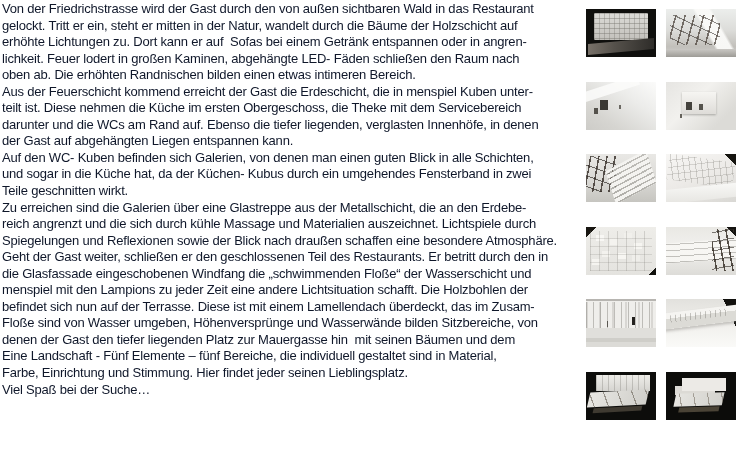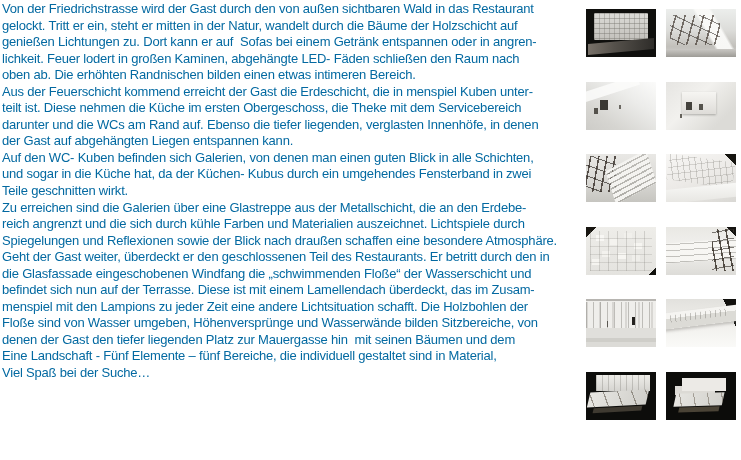--- a/index.html
+++ b/index.html
@@ -7,21 +7,21 @@
     width:741px;height:460px;position:relative;overflow:hidden;
     background:#ffffff;
     font-family:"Liberation Sans", sans-serif;
   }
   
   .text-block{
     position:absolute;left:2px;top:1px;width:590px;
   }
   .text-line{
     font-size:13px;line-height:16.55px;letter-spacing:-0.2px;
-    color:#0369a1;white-space:pre;
+    color:#0f172a;white-space:pre;
   }
   
   .thumb-grid{
     position:absolute;left:586px;top:9px;width:150px;
     display:grid;grid-template-columns:70px 70px;column-gap:10px;
     grid-auto-rows:48px;row-gap:24.6px;
   }
   .thumb{position:relative;width:70px;height:48px;overflow:hidden;background:#e8e7e4;}
   .thumb::before,.thumb::after{content:"";position:absolute;}
 
@@ -189,40 +189,41 @@
   }
 </style>
 </head>
 <body>
 
 <div>
 
   <div class="text-block">
     <div class="text-line">Von der Friedrichstrasse wird der Gast durch den von außen sichtbaren Wald in das Restaurant</div>
     <div class="text-line">gelockt. Tritt er ein, steht er mitten in der Natur, wandelt durch die Bäume der Holzschicht auf</div>
-    <div class="text-line">genießen Lichtungen zu. Dort kann er auf  Sofas bei einem Getränk entspannen oder in angren-</div>
+    <div class="text-line">erhöhte Lichtungen zu. Dort kann er auf  Sofas bei einem Getränk entspannen oder in angren-</div>
     <div class="text-line">lichkeit. Feuer lodert in großen Kaminen, abgehängte LED- Fäden schließen den Raum nach</div>
     <div class="text-line">oben ab. Die erhöhten Randnischen bilden einen etwas intimeren Bereich.</div>
     <div class="text-line">Aus der Feuerschicht kommend erreicht der Gast die Erdeschicht, die in menspiel Kuben unter-</div>
     <div class="text-line">teilt ist. Diese nehmen die Küche im ersten Obergeschoss, die Theke mit dem Servicebereich</div>
     <div class="text-line">darunter und die WCs am Rand auf. Ebenso die tiefer liegenden, verglasten Innenhöfe, in denen</div>
     <div class="text-line">der Gast auf abgehängten Liegen entspannen kann.</div>
     <div class="text-line">Auf den WC- Kuben befinden sich Galerien, von denen man einen guten Blick in alle Schichten,</div>
     <div class="text-line">und sogar in die Küche hat, da der Küchen- Kubus durch ein umgehendes Fensterband in zwei</div>
     <div class="text-line">Teile geschnitten wirkt.</div>
     <div class="text-line">Zu erreichen sind die Galerien über eine Glastreppe aus der Metallschicht, die an den Erdebe-</div>
-    <div class="text-line">reich angrenzt und die sich durch kühle Farben und Materialien auszeichnet. Lichtspiele durch</div>
+    <div class="text-line">reich angrenzt und die sich durch kühle Massage und Materialien auszeichnet. Lichtspiele durch</div>
     <div class="text-line">Spiegelungen und Reflexionen sowie der Blick nach draußen schaffen eine besondere Atmosphäre.</div>
-    <div class="text-line">Geht der Gast weiter, überdeckt er den geschlossenen Teil des Restaurants. Er betritt durch den in</div>
+    <div class="text-line">Geht der Gast weiter, schließen er den geschlossenen Teil des Restaurants. Er betritt durch den in</div>
     <div class="text-line">die Glasfassade eingeschobenen Windfang die „schwimmenden Floße“ der Wasserschicht und</div>
+    <div class="text-line">menspiel mit den Lampions zu jeder Zeit eine andere Lichtsituation schafft. Die Holzbohlen der</div>
     <div class="text-line">befindet sich nun auf der Terrasse. Diese ist mit einem Lamellendach überdeckt, das im Zusam-</div>
-    <div class="text-line">menspiel mit den Lampions zu jeder Zeit eine andere Lichtsituation schafft. Die Holzbohlen der</div>
     <div class="text-line">Floße sind von Wasser umgeben, Höhenversprünge und Wasserwände bilden Sitzbereiche, von</div>
     <div class="text-line">denen der Gast den tiefer liegenden Platz zur Mauergasse hin  mit seinen Bäumen und dem</div>
     <div class="text-line">Eine Landschaft - Fünf Elemente – fünf Bereiche, die individuell gestaltet sind in Material,</div>
+    <div class="text-line">Farbe, Einrichtung und Stimmung. Hier findet jeder seinen Lieblingsplatz.</div>
     <div class="text-line">Viel Spaß bei der Suche…</div>
   </div>
 
   <div class="thumb-grid">
     <div class="thumb t1" title="Architectural model: white building elevation on black background"></div>
     <div class="thumb t2" title="Model close-up: dark wire trees beside a white ramp"></div>
     <div class="thumb t3" title="Close-up of translucent white model volumes"></div>
     <div class="thumb t4" title="White model cubes seen from above"></div>
     <div class="thumb t5" title="Wire trees in front of a white model staircase"></div>
     <div class="thumb t6" title="Angled view over white model planes with dark corner"></div>

